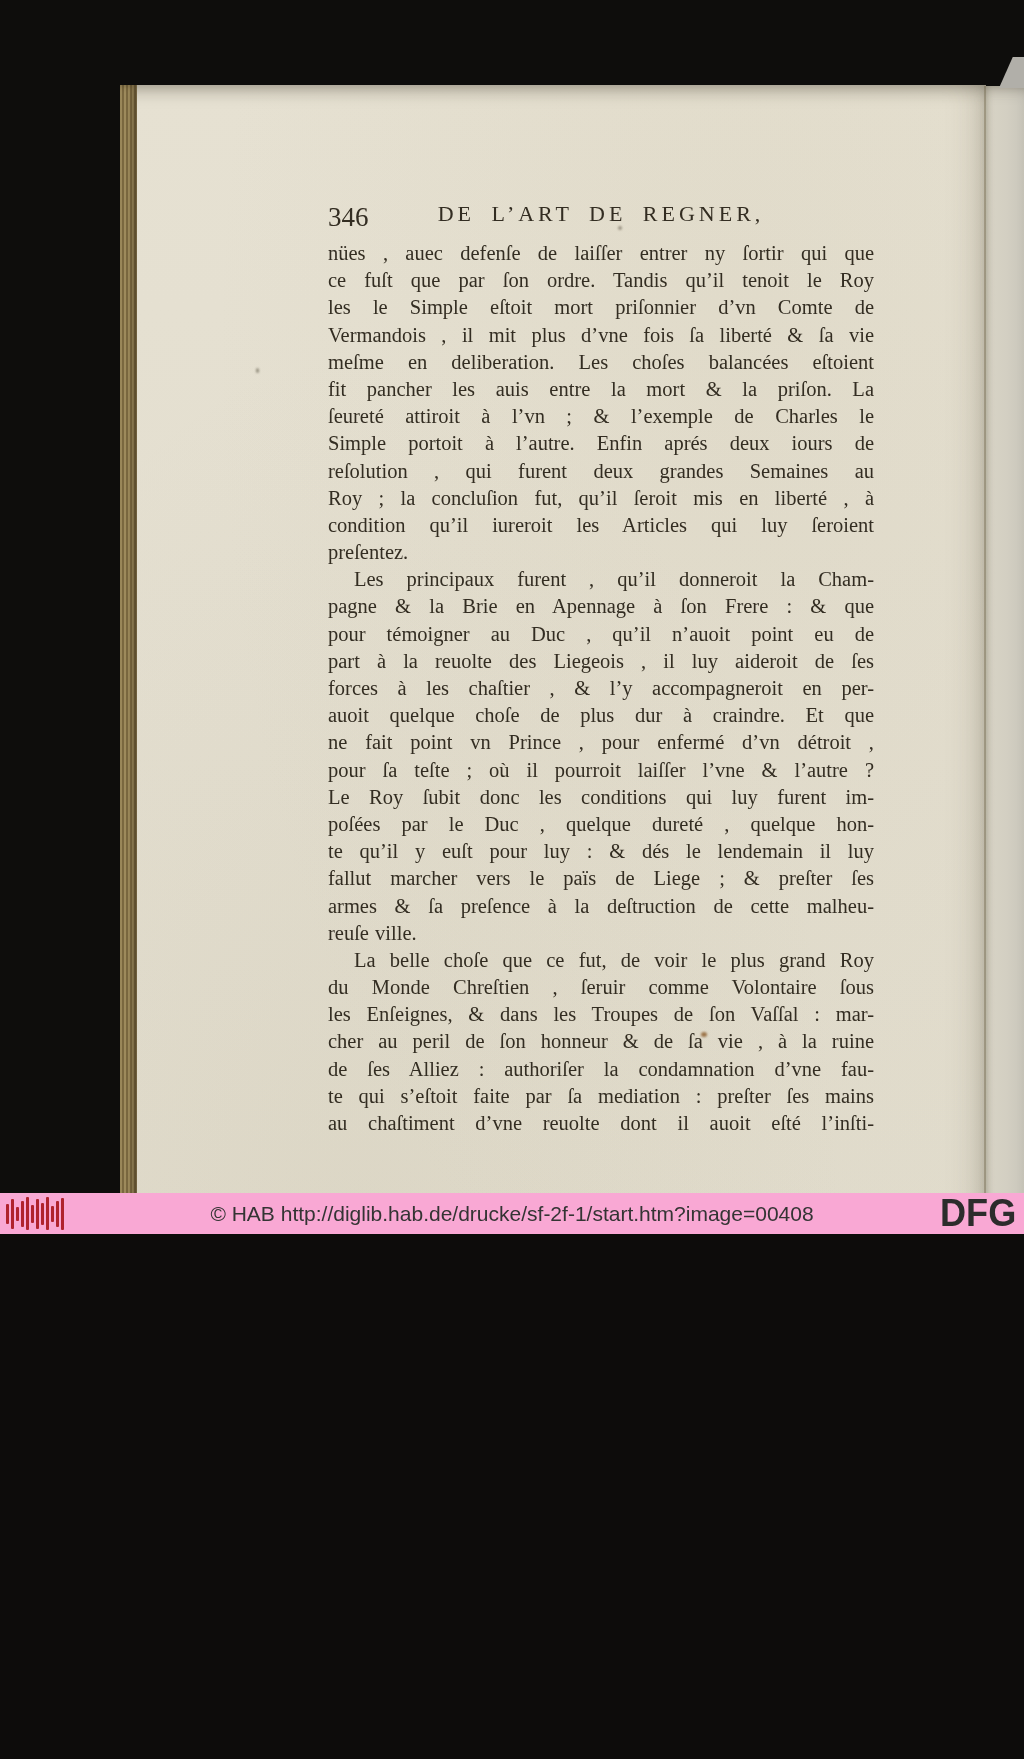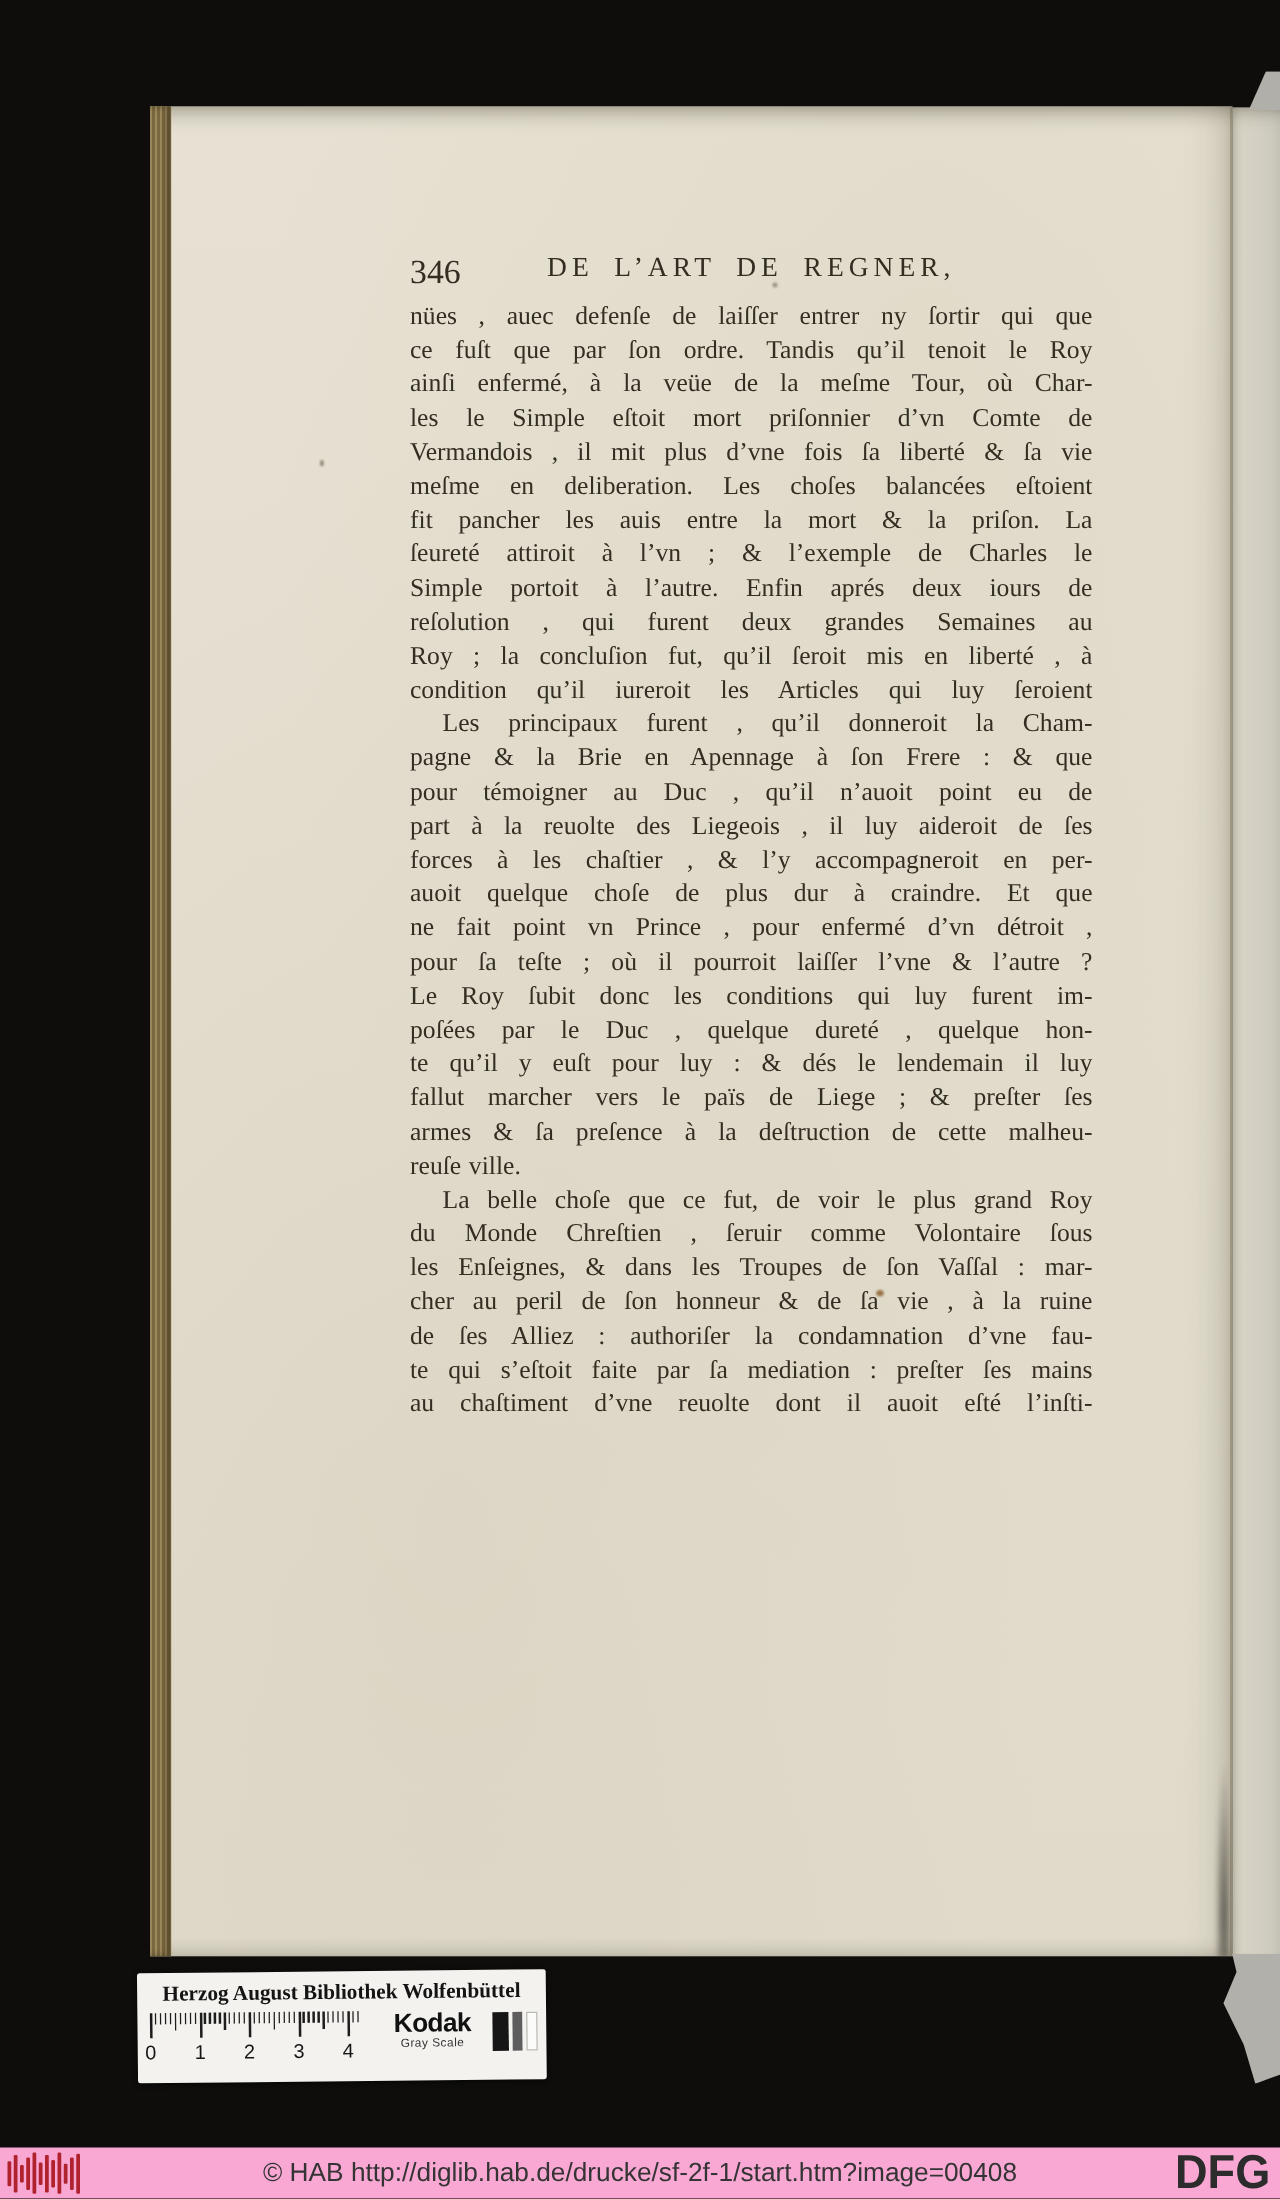--- a/index.html
+++ b/index.html
@@ -1,16 +1,16 @@
 <!DOCTYPE html>
 <html><head>
 <meta charset="utf-8">
 <style>
   html,body{margin:0;padding:0;background:#0d0c0b;}
-  .stage{position:relative;width:1024px;height:1759px;background:#0e0d0c;overflow:hidden;
+  .stage{position:relative;width:1024px;height:1234px;background:#0e0d0c;overflow:hidden;
          font-family:"Liberation Serif","DejaVu Serif",serif;}
   
   .page{position:absolute;left:120px;top:85px;width:866px;height:1480px;
         background:
           radial-gradient(ellipse at 72% 18%, rgba(196,186,156,.14), transparent 60%),
           radial-gradient(ellipse at 28% 78%, rgba(176,166,136,.10), transparent 55%),
           linear-gradient(180deg,#e6e1d2 0%,#e3decf 45%,#dfdaca 100%);
         box-shadow: inset 0 12px 20px -12px rgba(45,40,28,.55),
                     inset -26px 0 38px -28px rgba(70,62,45,.40),
                     inset 0 -10px 16px -12px rgba(45,40,28,.35);}
@@ -93,30 +93,30 @@
   <div class="page">
     <div class="fore-edge"></div>
     <div class="page-header">
       <span class="pagenum">346</span>
       <span class="running-title">DE L’ART DE REGNER,</span>
     </div>
     <div class="textblock">
 
         <div class="line">nües , auec defenſe de laiſſer entrer ny ſortir qui que</div>
         <div class="line">ce fuſt que par ſon ordre. Tandis qu’il tenoit le Roy</div>
-        <div class="line">ainſi enfermé, à la veüe de la meſme Tour, où Char-</div>
         <div class="line">les le Simple eſtoit mort priſonnier d’vn Comte de</div>
         <div class="line">Vermandois , il mit plus d’vne fois ſa liberté &amp; ſa vie</div>
         <div class="line">meſme en deliberation. Les choſes balancées eſtoient</div>
         <div class="line">fit pancher les auis entre la mort &amp; la priſon. La</div>
         <div class="line">ſeureté attiroit à l’vn ; &amp; l’exemple de Charles le</div>
         <div class="line">Simple portoit à l’autre. Enfin aprés deux iours de</div>
         <div class="line">reſolution , qui furent deux grandes Semaines au</div>
         <div class="line">Roy ; la concluſion fut, qu’il ſeroit mis en liberté , à</div>
         <div class="line">condition qu’il iureroit les Articles qui luy ſeroient</div>
+        <div class="line short">preſentez.</div>
         <div class="line indent">Les principaux furent , qu’il donneroit la Cham-</div>
         <div class="line">pagne &amp; la Brie en Apennage à ſon Frere : &amp; que</div>
         <div class="line">pour témoigner au Duc , qu’il n’auoit point eu de</div>
         <div class="line">part à la reuolte des Liegeois , il luy aideroit de ſes</div>
         <div class="line">forces à les chaſtier , &amp; l’y accompagneroit en per-</div>
         <div class="line">auoit quelque choſe de plus dur à craindre. Et que</div>
         <div class="line">ne fait point vn Prince , pour enfermé d’vn détroit ,</div>
         <div class="line">pour ſa teſte ; où il pourroit laiſſer l’vne &amp; l’autre ?</div>
         <div class="line">Le Roy ſubit donc les conditions qui luy furent im-</div>
         <div class="line">poſées par le Duc , quelque dureté , quelque hon-</div>

